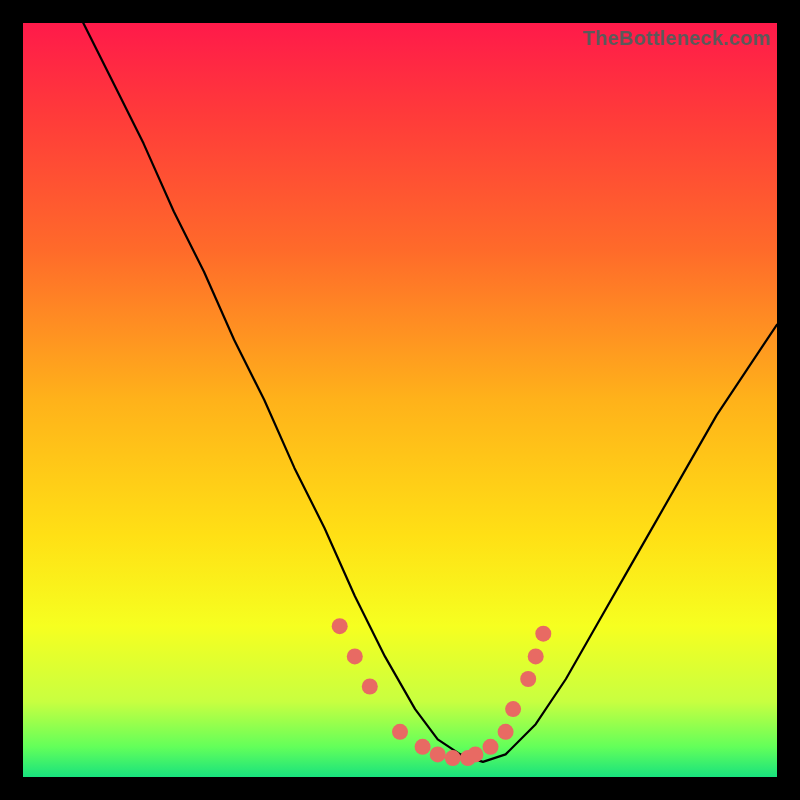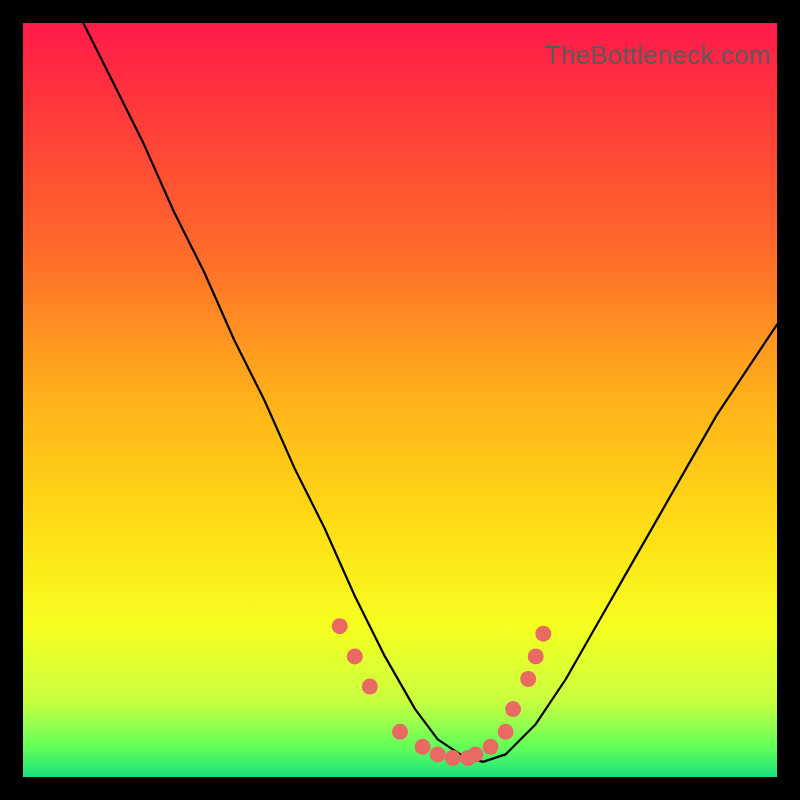--- a/index.html
+++ b/index.html
@@ -33,25 +33,25 @@
       #ffb21a 50%,
       #ffe015 68%,
       #f6ff20 80%,
       #c8ff40 90%,
       #63ff5a 96%,
       #18e27e 100%
     );
   }
   .watermark {
     position: absolute;
-    top: 17px;
+    top: 4px;
     right: 6px;
     color: #5a5a5a;
-    font-size: 26px;
-    font-weight: 400;
+    font-size: 20px;
+    font-weight: 700;
     letter-spacing: 0.2px;
     user-select: none;
   }
   svg.curve {
     position: absolute;
     left: 0;
     top: 0;
     width: 754px;
     height: 754px;
   }

